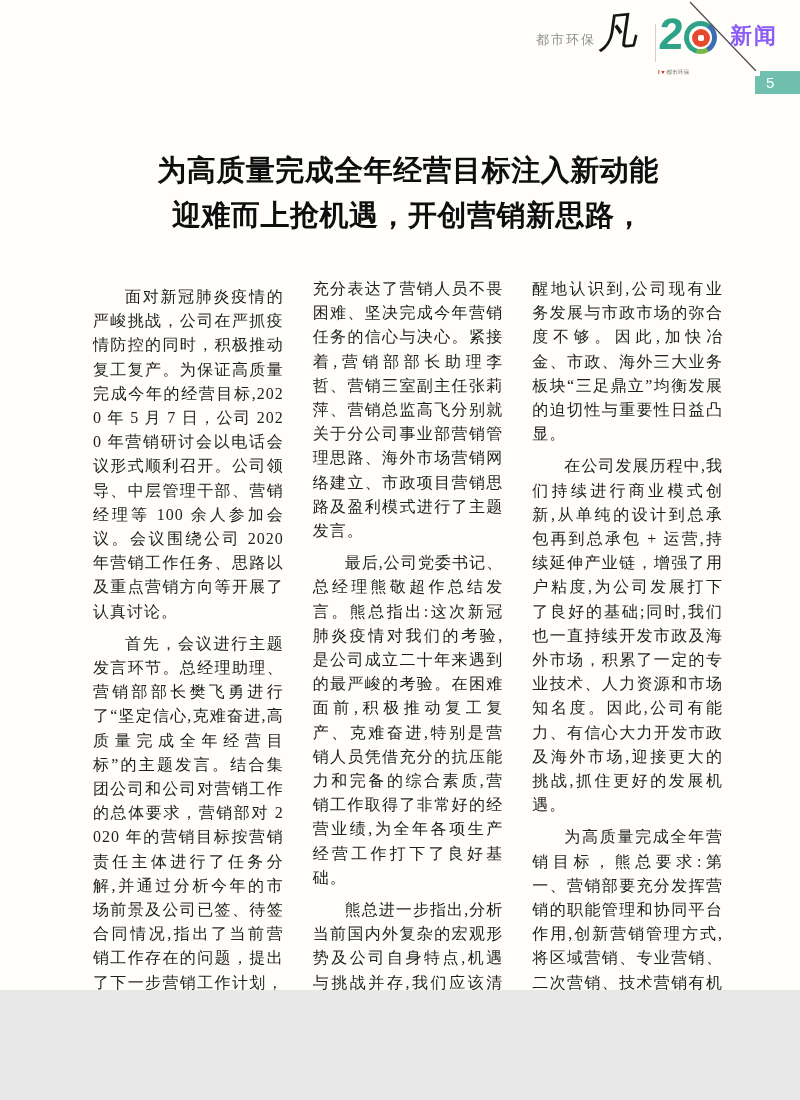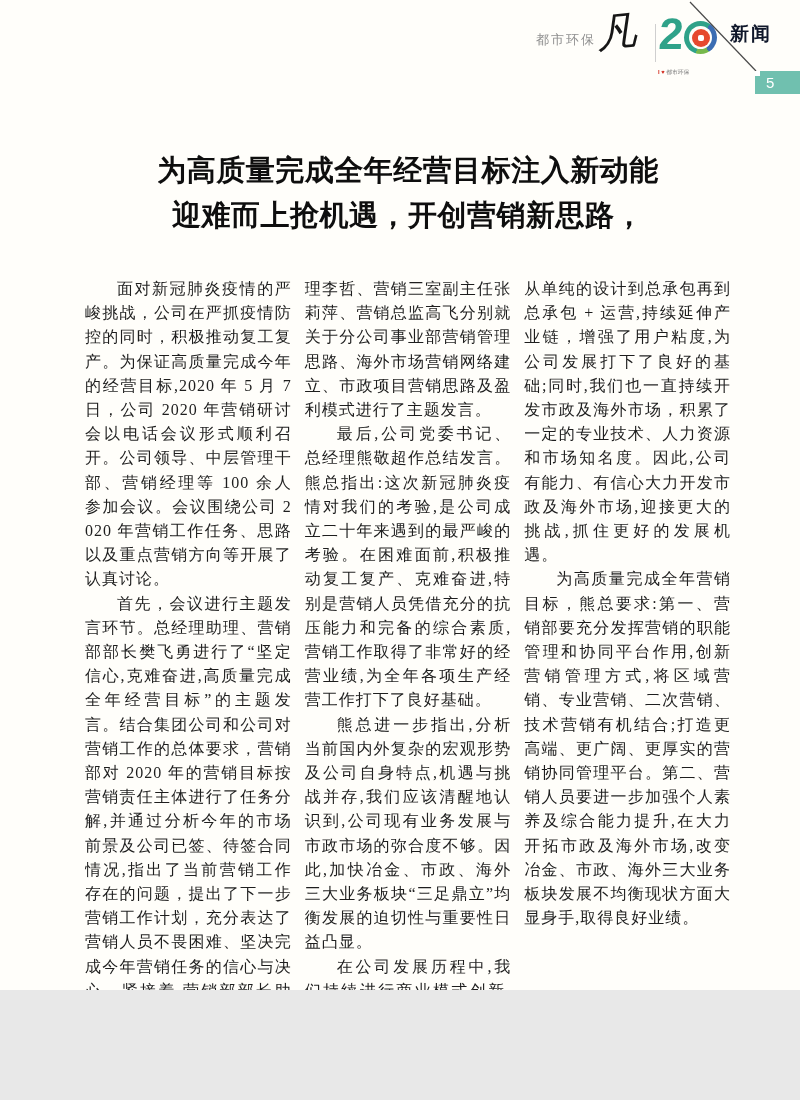--- a/index.html
+++ b/index.html
@@ -58,21 +58,21 @@
     position:absolute;left:-1px;top:52px;width:70px;
     font-family:"Liberation Sans","DejaVu Sans",sans-serif;
     font-size:8px;line-height:8px;transform:scale(0.72);transform-origin:left top;
     white-space:nowrap;color:#7a7a7a;
   }
   .anniv-caption .heart{color:#d22a1e;font-weight:bold;}
   .diag-rule{position:absolute;left:0;top:0;pointer-events:none;}
   .section-label{
     position:absolute;left:730px;top:21px;
     font-family:"Liberation Sans","DejaVu Sans",sans-serif;
-    font-weight:bold;font-size:19px;letter-spacing:2px;color:#0f172a;text-align:center;
+    font-weight:bold;font-size:22px;letter-spacing:2px;color:#8b5cf6;text-align:center;
   }
   .page-badge{
     position:absolute;left:755px;top:71px;width:45px;height:23px;
     background:#70c0af;
   }
   .badge-notch{
     position:absolute;left:0;top:0;width:5px;height:5px;background:#ffffff;
   }
   .badge-number{
     position:absolute;left:11px;top:3px;
@@ -97,21 +97,21 @@
   
   .article{
     position:absolute;left:85px;top:277px;width:646px;height:740px;
     column-count:3;column-gap:13px;column-fill:auto;
     overflow:hidden;
     font-size:16px;line-height:24.2px;letter-spacing:1px;
     text-align:justify;text-justify:inter-ideograph;
     word-break:break-all;
     color:#1e1e1e;
   }
-  .article p{margin:0;text-indent:2em;}
+  .article p{margin:8px;text-indent:2em;}
 </style>
 </head>
 <body>
 
 <div class="page">
 
   <span class="brand-text">都市环保</span>
   <span class="calligraphy">凡</span>
   <span class="header-divider"></span>
 

